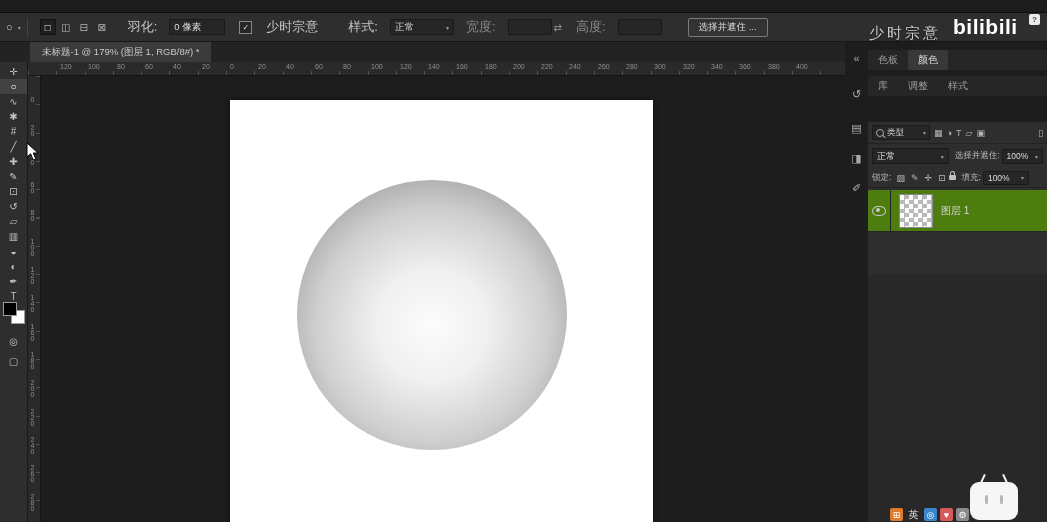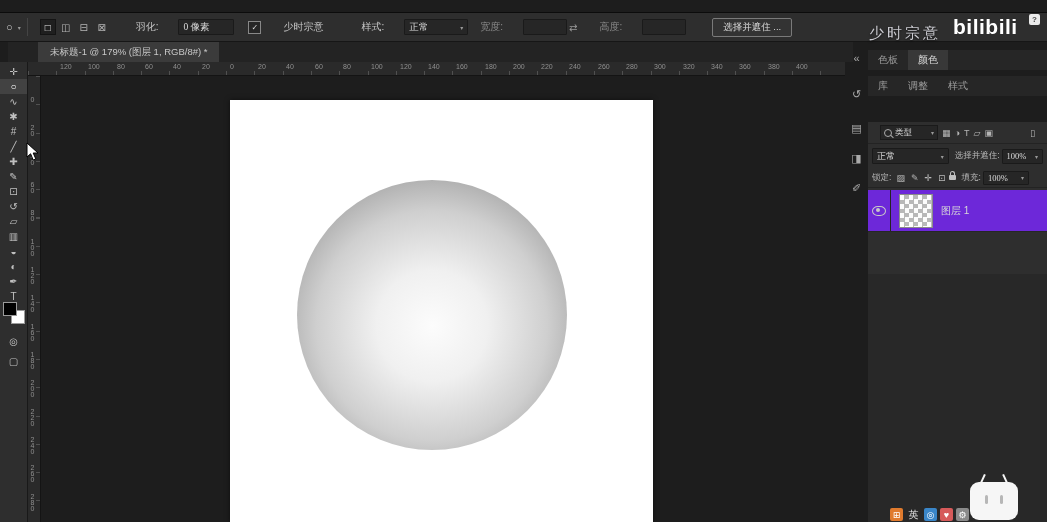--- a/index.html
+++ b/index.html
@@ -18,34 +18,34 @@
   
   .optionsbar{position:absolute;left:0;top:12px;width:100%;height:30px;background:#2e2e2e;
     border-top:1px solid #0c0c0c;border-bottom:1px solid #161616;box-sizing:border-box;
     display:flex;align-items:center;font-size:10px;color:#c8c8c8;}
   .tool-preset{margin-left:6px;display:flex;align-items:center;gap:2px;}
   .tp-glyph{font-size:11px;color:#ccc;}
   .vsep{width:1px;height:18px;background:#444;margin:0 6px;}
   .mode-group{display:flex;gap:2px;margin:0 6px;}
   .mode-btn{width:16px;height:16px;display:flex;align-items:center;justify-content:center;color:#b5b5b5;font-size:10px;box-sizing:border-box;}
   .mode-btn.active{background:#1f1f1f;border:1px solid #141414;color:#e0e0e0;}
-  .opt-label{margin:0 20px;font-size:10px;color:#c6c6c6;white-space:nowrap;}
+  .opt-label{margin:0 12px;font-size:13px;color:#c6c6c6;white-space:nowrap;}
   .opt-label.dim{color:#8a8a8a;}
   .field{background:#262626;border:1px solid #1a1a1a;height:16px;display:inline-flex;align-items:center;
-    padding:0 4px;font-size:9.5px;color:#ddd;border-radius:1px;box-sizing:border-box;font-family:Liberation Serif, serif;}
+    padding:0 4px;font-size:9.5px;color:#ddd;border-radius:1px;box-sizing:border-box;}
   .w56{width:56px}.w64{width:64px}.w44{width:44px}
   .mini-caret{font-size:6px;color:#999;margin-left:auto;padding-left:3px;}
   .checkbox{margin-left:14px;margin-right:2px;width:11px;height:11px;border:1px solid #888;background:#262626;
     display:flex;align-items:center;justify-content:center;font-size:8px;color:#ddd;}
   .swap{color:#999;font-size:10px;margin:0 2px;}
   .btn-mask{margin-left:26px;border:1px solid #7a7a7a;background:#333;padding:2px 10px;font-size:9.5px;
     color:#ddd;border-radius:2px;font-family:inherit;}
 
   
-  .tabbar{position:absolute;left:8px;top:42px;width:845px;height:20px;background:#232323;}
+  .tabbar{position:absolute;left:0;top:42px;width:845px;height:20px;background:#232323;}
   .doc-tab{position:absolute;left:30px;top:0;height:20px;background:#3b3b3b;color:#c8c8c8;font-size:9.5px;
     display:flex;align-items:center;padding:0 12px;white-space:nowrap;}
 
   
   .ruler-h{position:absolute;left:28px;top:62px;width:817px;height:14px;background-color:#2a2a2a;
     border-bottom:1px solid #141414;box-sizing:border-box;overflow:hidden;
     background-image:repeating-linear-gradient(to right,#505050 0 1px,transparent 1px 28.3px);
     background-size:100% 4px;background-position:0 100%;background-repeat:no-repeat;}
   .rh-label{position:absolute;top:1px;font-size:7px;color:#909090;}
   .ruler-v{position:absolute;left:28px;top:76px;width:13px;height:446px;background-color:#2a2a2a;
@@ -76,21 +76,21 @@
   
   .strip-icon{position:absolute;left:845px;width:23px;text-align:center;font-size:11px;color:#aaa;}
   .ptabs{position:absolute;left:868px;width:179px;height:20px;background:#262626;display:flex;
     font-size:10px;color:#9e9e9e;}
   .ptab{padding:0 10px;display:flex;align-items:center;height:100%;white-space:nowrap;}
   .ptab.active{background:#383838;color:#dcdcdc;}
 
   .layers-panel{position:absolute;left:868px;top:122px;width:179px;height:400px;background:#2e2e2e;
     font-size:9px;color:#c0c0c0;}
   .lp-filter{position:absolute;top:0;left:0;right:0;height:22px;border-bottom:1px solid #232323;
-    display:flex;align-items:center;padding:0 12px;gap:4px;box-sizing:border-box;}
+    display:flex;align-items:center;padding:0 4px;gap:4px;box-sizing:border-box;}
   .type-box{width:58px;height:15px;background:#262626;border:1px solid #1a1a1a;display:flex;align-items:center;
     gap:3px;padding:0 3px;box-sizing:border-box;font-size:8.5px;color:#cfcfcf;}
   .mag{width:6px;height:6px;border:1px solid #aaa;border-radius:50%;position:relative;flex:none;}
   .mag::after{content:"";position:absolute;width:4px;height:1px;background:#aaa;transform:rotate(45deg);
     right:-3px;bottom:-1px;}
   .f-icon{font-size:9px;color:#b5b5b5;}
   .f-toggle{margin-left:auto;font-size:9px;color:#b5b5b5;}
   .lp-blend{position:absolute;top:22px;left:0;right:0;height:24px;display:flex;align-items:center;
     padding:0 4px;box-sizing:border-box;}
   .blend-select{width:82px;height:16px;font-size:9px;}
@@ -98,21 +98,21 @@
   .fill-box{width:46px;height:14px;font-size:8.5px;}
   .plabel{font-size:8.5px;color:#b8b8b8;margin-left:6px;margin-right:2px;white-space:nowrap;}
   .lp-lock{position:absolute;top:46px;left:0;right:0;height:20px;border-bottom:1px solid #232323;
     display:flex;align-items:center;padding:0 4px;box-sizing:border-box;}
   .lk{font-size:9px;color:#b8b8b8;margin:0 3px;}
   .padlock{width:7px;height:5px;background:#c0c0c0;border-radius:1px;position:relative;display:inline-block;}
   .padlock::before{content:"";position:absolute;top:-4px;left:1px;width:5px;height:4px;
     border:1px solid #c0c0c0;border-bottom:none;border-radius:3px 3px 0 0;box-sizing:border-box;}
   .layer-row{position:absolute;left:0;width:100%;height:42px;display:flex;align-items:center;
     border-bottom:1px solid #262626;box-sizing:border-box;}
-  .layer-row.selected{background:#6d28d9;}
+  .layer-row.selected{background:#4d7c0f;}
   .eye-cell{width:22px;align-self:stretch;display:flex;align-items:center;justify-content:center;
     border-right:1px solid #242424;flex:none;}
   .eye{width:12px;height:8px;border:1px solid #c8c8c8;border-radius:50% / 60%;position:relative;}
   .eye::after{content:"";position:absolute;width:4px;height:4px;border-radius:50%;background:#c8c8c8;
     top:1px;left:3px;}
   .thumb{width:34px;height:34px;margin:0 8px;border:1px solid #8a8a8a;box-sizing:border-box;flex:none;}
   .thumb.checker{background:repeating-conic-gradient(#b9b9b9 0% 25%, #fdfdfd 0% 50%) 0 0 / 9px 9px;}
   .thumb.white{background:#fff;border-color:#6a6a6a;}
   .layer-name{font-size:10px;color:#d8d8d8;white-space:nowrap;}
   .row-lock{margin-left:auto;margin-right:8px;}

